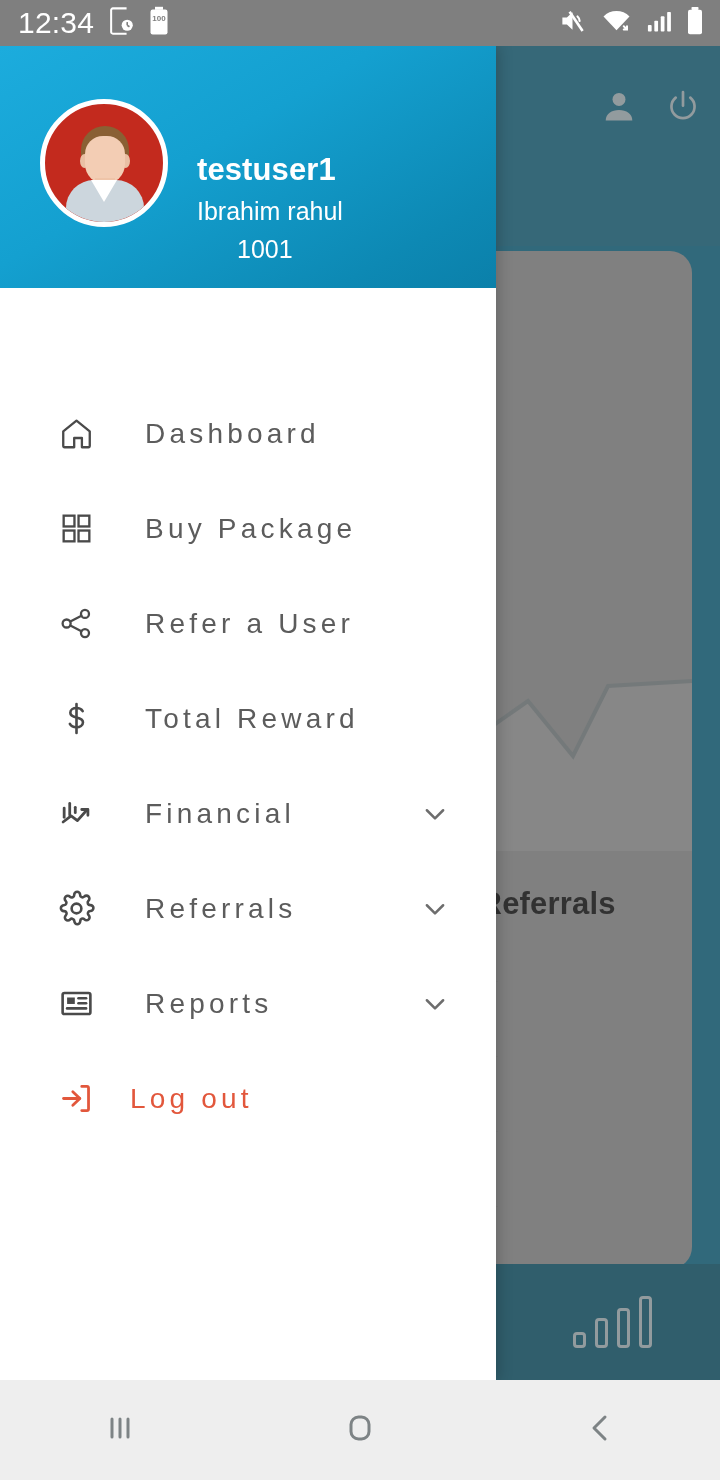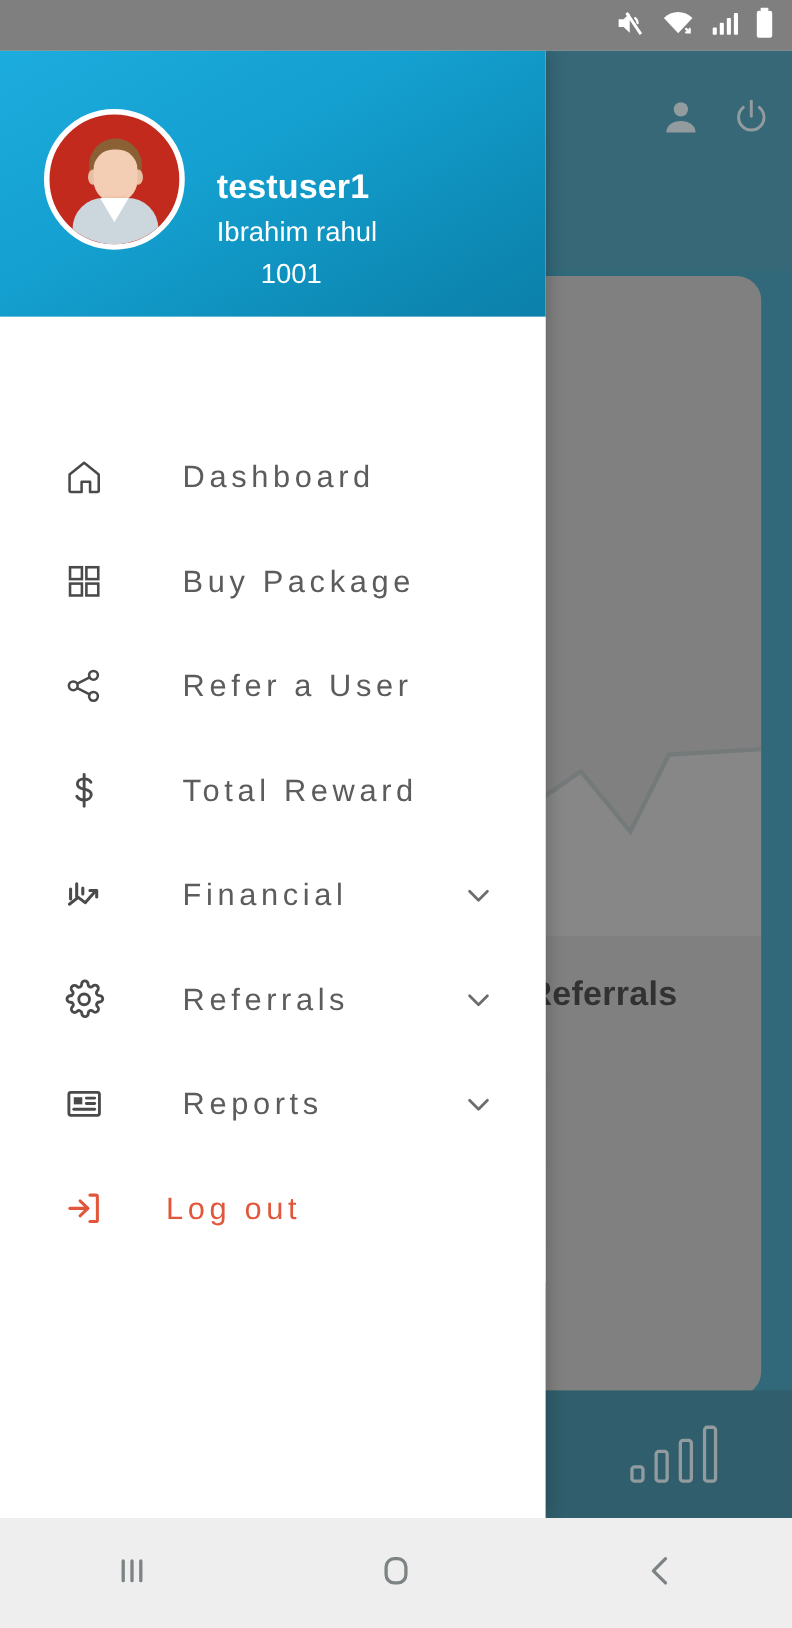--- a/index.html
+++ b/index.html
@@ -265,21 +265,20 @@
   }
   .menu-item {
     position: relative;
     display: flex;
     align-items: center;
     height: 55px;
     margin-bottom: 40px;
     padding-left: 54px;
     box-sizing: border-box;
     cursor: pointer;
-    gap: 21px;
   }
   .menu-icon {
     width: 44px;
     height: 44px;
     display: flex;
     align-items: center;
     justify-content: center;
     flex: none;
   }
   .menu-label {
@@ -503,20 +502,38 @@
             <line x1="3.6" y1="12" x2="14" y2="12"></line>
           </svg>
         </span>
         <span class="menu-label">Log out</span>
       </div>
 
     </div>
   </div>
 
   <div id="status-bar">
+    <div id="status-left">
+      <span id="status-clock">12:34</span>
+      <span class="sb-icon">
+        <svg width="26" height="30" viewBox="0 0 24 28" fill="none" stroke="#ffffff" stroke-width="1.9">
+          <path d="M17.2 2.2H4.4A1.6 1.6 0 0 0 2.8 3.8v20.4a1.6 1.6 0 0 0 1.6 1.6h12.8"></path>
+          <circle cx="17.8" cy="18" r="5.2" fill="#ffffff" stroke="none"></circle>
+          <line x1="17.8" y1="15" x2="17.8" y2="18" stroke="#7f7f7f" stroke-width="1.5"></line>
+          <line x1="17.8" y1="18" x2="19.9" y2="19.4" stroke="#7f7f7f" stroke-width="1.5"></line>
+        </svg>
+      </span>
+      <span class="sb-icon">
+        <svg width="22" height="30" viewBox="0 0 22 30">
+          <rect x="7" y="0.8" width="8" height="3" fill="#ffffff"></rect>
+          <rect x="2.5" y="3.5" width="17" height="25" rx="2.2" fill="#ffffff"></rect>
+          <text x="11" y="14.5" font-family="Liberation Sans, sans-serif" font-size="8" font-weight="bold" fill="#7f7f7f" text-anchor="middle">100</text>
+        </svg>
+      </span>
+    </div>
     <div id="status-right">
       <span class="sb-icon">
         <svg width="30" height="30" viewBox="0 0 24 24" fill="#ffffff">
           <path d="M3.5 9.2h3.6L11.6 5v14L7.1 14.8H3.5z"></path>
           <rect x="13.2" y="3.2" width="2.1" height="18.6" transform="rotate(-34 14 12)" fill="#ffffff"></rect>
           <path d="M15.6 8.4c1.1 1 1.7 2.3 1.7 3.6" stroke="#ffffff" stroke-width="1.7" fill="none" stroke-linecap="round"></path>
         </svg>
       </span>
       <span class="sb-icon">
         <svg width="31" height="30" viewBox="0 0 24 24" fill="#ffffff">

